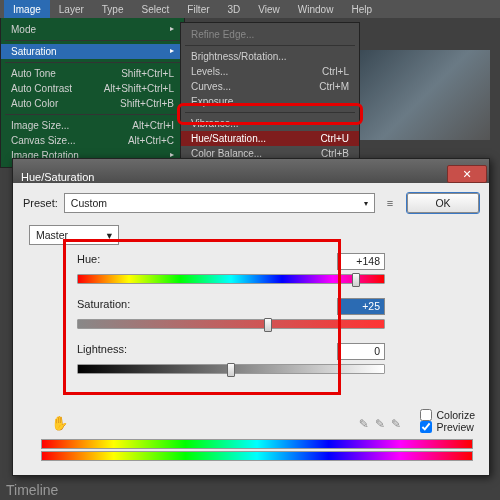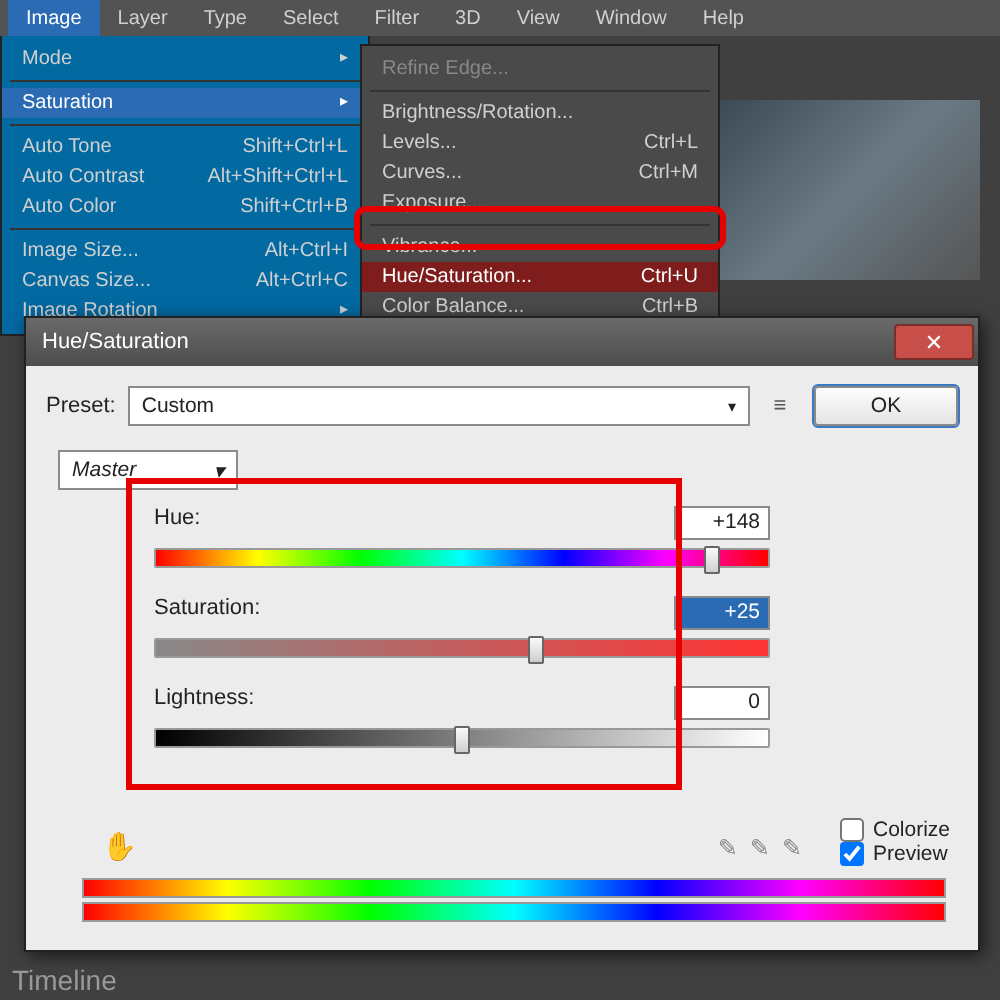--- a/index.html
+++ b/index.html
@@ -4,51 +4,51 @@
 <style>
 * { box-sizing: border-box; margin: 0; padding: 0; font-family: "Segoe UI", Tahoma, sans-serif; }
 body { background: #404040; width: 500px; height: 500px; overflow: hidden; position: relative; }
 
 
 .menubar { background: #535353; height: 18px; display: flex; align-items: center; padding-left: 4px; color: #d0d0d0; font-size: 10px; }
 .menubar span { padding: 20px 9px; }
 .menubar span.active { background: #2b6bb3; color: #fff; }
 
 
-.menu1 { position: absolute; left: 0; top: 18px; width: 185px; background: #0369a1; border: 1px solid #222; border-top: none; padding: 4px 0; font-size: 10px; color: #d0d0d0; z-index: 5; }
+.menu1 { position: absolute; left: 0; top: 18px; width: 185px; background: #14532d; border: 1px solid #222; border-top: none; padding: 4px 0; font-size: 10px; color: #d0d0d0; z-index: 5; }
 .menu1 .item { display: flex; justify-content: space-between; padding: 2px 10px; white-space: nowrap; }
 .menu1 .item.hi { background: #2b6bb3; color: #fff; }
 .menu1 hr { border: none; border-top: 1px solid #333; margin: 3px 4px; }
 .menu1 .arrow::after { content: "▸"; font-size: 8px; }
 
 .menu2 { position: absolute; left: 180px; top: 22px; width: 180px; background: #4a4a4a; border: 1px solid #222; padding: 4px 0; font-size: 10px; color: #d0d0d0; z-index: 6; }
 .menu2 .item { display: flex; justify-content: space-between; padding: 2px 10px; white-space: nowrap; }
 .menu2 .item.hi { background: #7f1d1d; color: #fff; }
 .menu2 hr { border: none; border-top: 1px solid #333; margin: 3px 4px; }
 .red-ring { position: absolute; border: 3px solid #e60000; border-radius: 6px; z-index: 7; pointer-events: none; }
 
 .timeline { position: absolute; left: 6px; bottom: 2px; color: #999; font-size: 14px; }
 .imgphoto { position: absolute; left: 360px; top: 50px; width: 130px; height: 90px; background: linear-gradient(135deg,#3b4a55,#6a7a85,#555); z-index: 1; }
 
 
 .dlg { position: absolute; left: 12px; top: 158px; width: 478px; height: 318px; background: #ececec; border: 1px solid #222; box-shadow: 2px 2px 8px rgba(0,0,0,.6); z-index: 10; font-size: 11px; color: #222; }
-.dlg-title { height: 24px; background: linear-gradient(#6a6a6a,#4d4d4d); display: flex; align-items: center; justify-content: space-between; padding: 0 2px 0 8px; color: #fff; font-size: 11px; }
+.dlg-title { height: 24px; background: linear-gradient(#6a6a6a,#4d4d4d); display: flex; align-items: flex-end; justify-content: space-between; padding: 0 2px 0 8px; color: #fff; font-size: 11px; }
 .dlg-close { width: 40px; height: 18px; background: #c84f49; border: 1px solid #7a2e2a; border-radius: 2px; display: flex; align-items: center; justify-content: center; color: #fff; font-size: 11px; }
 .dlg-body { display: flex; padding: 10px; gap: 8px; }
 .col-main { flex: 1; }
 .col-btn { width: 72px; display: flex; flex-direction: column; gap: 6px; align-items: stretch; }
 .btn { height: 20px; background: linear-gradient(#fdfdfd,#e4e4e4); border: 1px solid #8a8a8a; border-radius: 2px; font-size: 10.5px; display: flex; align-items: center; justify-content: center; }
 .btn.primary { outline: 1px solid #3a78c4; }
 .preset-row { display: flex; align-items: center; gap: 6px; margin-bottom: 12px; }
 .select { flex: 1; height: 20px; background: #fff; border: 1px solid #8a8a8a; display: flex; align-items: center; justify-content: space-between; padding: 0 6px; font-size: 10.5px; }
 .select .car { font-size: 8px; }
 .iconbtn { width: 18px; height: 18px; border: 1px solid transparent; display: flex; align-items: center; justify-content: center; font-size: 11px; color: #555; }
 
 .master-row { margin: 0 0 8px 6px; }
-.master-sel { width: 90px; height: 20px; background: #fff; border: 1px solid #8a8a8a; display: flex; align-items: center; justify-content: space-between; padding: 0 6px; font-size: 10.5px; font-style: italic; }
+.master-sel { width: 90px; height: 20px; background: #fff; border: 1px solid #8a8a8a; display: flex; align-items: center; justify-content: space-between; padding: 0 6px; font-size: 10.5px; }
 
 .ctrls { margin: 0 14px 0 54px; position: relative; }
 .ctrl { margin-bottom: 14px; }
 .ctrl-row { display: flex; justify-content: space-between; align-items: flex-start; margin-bottom: 4px; }
 .numbox { width: 48px; height: 17px; background: #fff; border: 1px solid #8a8a8a; text-align: right; padding: 0 4px; font-size: 10.5px; line-height: 15px; }
 .numbox.sel { background: #2b6bb3; color: #fff; }
 .slider { height: 10px; position: relative; border: 1px solid #999; border-radius: 1px; }
 .slider.hue { background: linear-gradient(90deg,#f00,#ff0,#0f0,#0ff,#00f,#f0f,#f00); }
 .slider.sat { background: linear-gradient(90deg,#888,#f33); }
 .slider.lig { background: linear-gradient(90deg,#000,#fff); }

